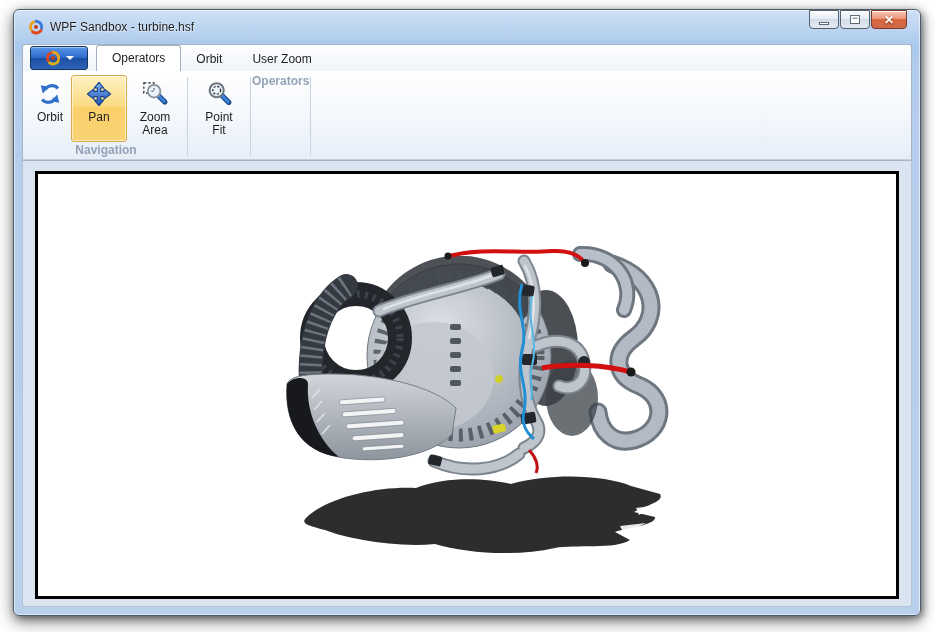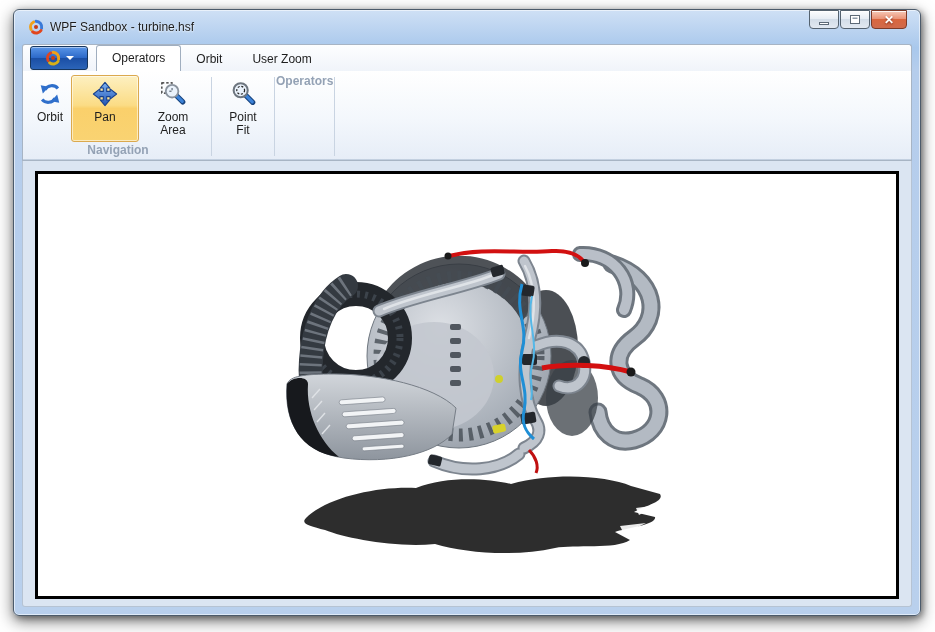--- a/index.html
+++ b/index.html
@@ -69,21 +69,21 @@
 
   .bigbtn { display:flex; flex-direction:column; align-items:center;
             padding:3px 2px 1px; border:1px solid transparent; border-radius:3px;
             cursor:default; }
   .bigbtn .bicon { width:28px; height:30px; display:flex; align-items:center; justify-content:center; }
   .bigbtn .blabel { font-size:12px; line-height:13px; text-align:center; color:#1e1e1e;
                     width:42px; margin-top:2px; }
   .bigbtn.selected { background:linear-gradient(#fdf0c1, #fbdc85 45%, #fad06b 50%, #f9d372);
                      border-color:#dba94e;
                      box-shadow:inset 0 0 0 1px rgba(255,255,255,.55); }
-  .w40 { width:42px; } .w46 { width:68px; } .w52 { width:54px; }
+  .w40 { width:42px; } .w46 { width:56px; } .w52 { width:54px; }
 
   
   .client { flex:1; margin:0 8px 8px; background:#dbe5f2; padding:10px 12px 7px;
             display:flex; border-left:1px solid #b6c3d3; border-right:1px solid #b6c3d3;
             border-bottom:1px solid #b6c3d3; border-radius:0 0 3px 3px; }
   .viewport { flex:1; background:#ffffff; border:3px solid #000; position:relative; overflow:hidden; }
   .turbine { position:absolute; left:246px; top:52px; width:392px; height:332px; }
 </style>
 </head>
 <body>

